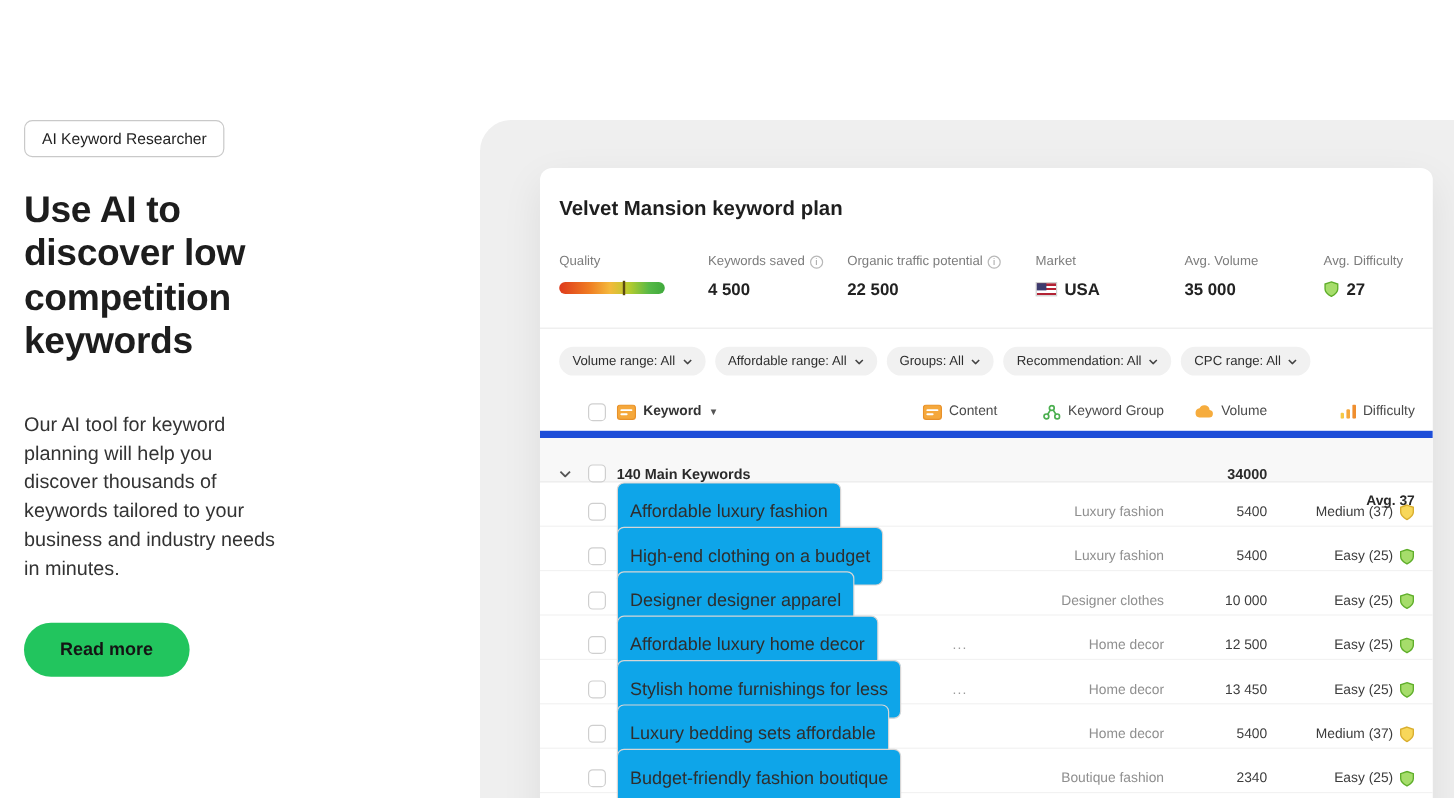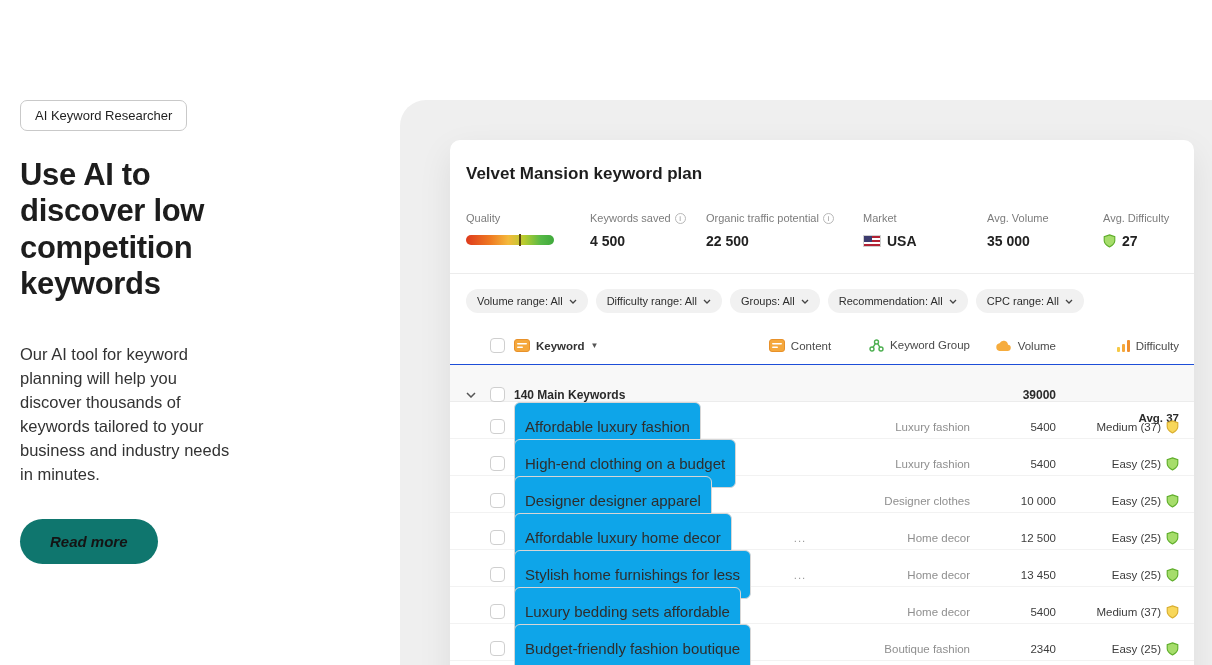--- a/index.html
+++ b/index.html
@@ -6,23 +6,23 @@
   html,body { width:1212px; height:665px; overflow:hidden; background:#ffffff;
     font-family:"Liberation Sans", sans-serif; position:relative; }
 
   
   .hero { position:absolute; left:20px; top:75px; width:250px; }
   .badge { display:inline-block; padding:7px 14px; border:1px solid #c9c9c9; border-radius:7px;
     font-size:13px; color:#1f1f1f; background:#fff;margin-top:25px; }
   .hero h1 { margin-top:26px; width:215px; font-size:31px; line-height:1.17; font-weight:700;
     color:#1d1d1d; letter-spacing:-0.3px; }
   .hero p { margin-top:41px; width:220px; font-size:16.5px; line-height:1.45; color:#333; }
-  .cta { margin-top:32px; display:inline-block; background:#0f766e; border:none; cursor:pointer;
+  .cta { margin-top:32px; display:inline-block; background:#22c55e; border:none; cursor:pointer;
     border-radius:26px; padding:14px 30px; font-size:15px; font-weight:700; color:#141414;
-    font-family:"Liberation Sans", sans-serif;font-style:italic; }
+    font-family:"Liberation Sans", sans-serif; }
 
   
   .bg-panel { position:absolute; left:400px; top:100px; right:0; bottom:0;
     background:#efefef; border-top-left-radius:26px; }
   .card { position:absolute; left:450px; top:140px; width:744px; height:600px;
     background:#fff; border-radius:10px; box-shadow:0 12px 34px rgba(0,0,0,0.08); overflow:hidden; }
 
   .card-header { padding:24px 16px 24px; border-bottom:1px solid #ececec; }
   .card-title { font-size:17px; font-weight:700; color:#1e1e1e; }
   .stats { display:flex; margin-top:28px; }
@@ -43,21 +43,21 @@
   .flag::after { content:""; position:absolute; left:0; top:0; width:8px; height:6px; background:#3C3B6E; }
 
   
   .filters { display:flex; gap:8px; padding:15px 16px 14px; }
   .chip { display:inline-flex; align-items:center; gap:6px; background:#f1f1f1; cursor:pointer;
     border-radius:14px; padding:6px 11px; font-size:11px; color:#2e2e2e; white-space:nowrap; }
 
   
   .trow { display:grid; grid-template-columns:24px 24px 246px 80px 130px 86px 123px;
     align-items:center; padding:0 16px; height:36px; }
-  .thead { font-size:11.5px; color:#4a4a4a; border-bottom:1px solid #1d4ed8; height:38px; }
+  .thead { font-size:11.5px; color:#4a4a4a; border-bottom:6px solid #1d4ed8; height:38px; }
   .th-keyword { display:flex; align-items:center; gap:6px; font-weight:700; color:#333; cursor:pointer; }
   .th-center { display:flex; align-items:center; justify-content:center; gap:6px; }
   .th-right { display:flex; align-items:flex-start; justify-content:flex-end; gap:6px; }
   .caret { font-size:8px; color:#555; }
 
   .group-row { background:#f8f8f8; border-bottom:1px solid #ececec; font-size:12px;
     font-weight:700; color:#2a2a2a; height:37px; }
   .group-right { text-align:right; }
   .group-diff { text-align:right; font-size:11.5px;margin-top:47px; }
 
@@ -138,21 +138,21 @@
 
   <div class="filters">
   <div class="chip">
     <span>Volume range: All</span>
     <svg width="8" height="5" viewBox="0 0 8 5" fill="none" stroke="#444" stroke-width="1.3">
           <path d="M1 1 L4 4 L7 1"></path>
         </svg>
   </div>
 
   <div class="chip">
-    <span>Difficulty range: All</span>
+    <span>Affordable range: All</span>
     <svg width="8" height="5" viewBox="0 0 8 5" fill="none" stroke="#444" stroke-width="1.3">
           <path d="M1 1 L4 4 L7 1"></path>
         </svg>
   </div>
 
   <div class="chip">
     <span>Groups: All</span>
     <svg width="8" height="5" viewBox="0 0 8 5" fill="none" stroke="#444" stroke-width="1.3">
           <path d="M1 1 L4 4 L7 1"></path>
         </svg>
@@ -221,21 +221,21 @@
   <div class="trow group-row">
     <div class="expander">
       <svg width="10" height="6" viewBox="0 0 10 6" fill="none" stroke="#555" stroke-width="1.5">
           <path d="M1 1 L5 5 L9 1"></path>
         </svg>
     </div>
     <div class="cb"></div>
     <div>140 Main Keywords</div>
     <div></div>
     <div></div>
-    <div class="group-right">39000</div>
+    <div class="group-right">34000</div>
     <div class="group-diff">Avg. 37</div>
   </div>
 
   <div>
   <div class="trow data-row">
     <div></div>
     <div class="cb"></div>
     <div><span class="pill">Affordable luxury fashion</span></div>
     <div class="content-cell"></div>
     <div class="group-cell">Luxury fashion</div>

